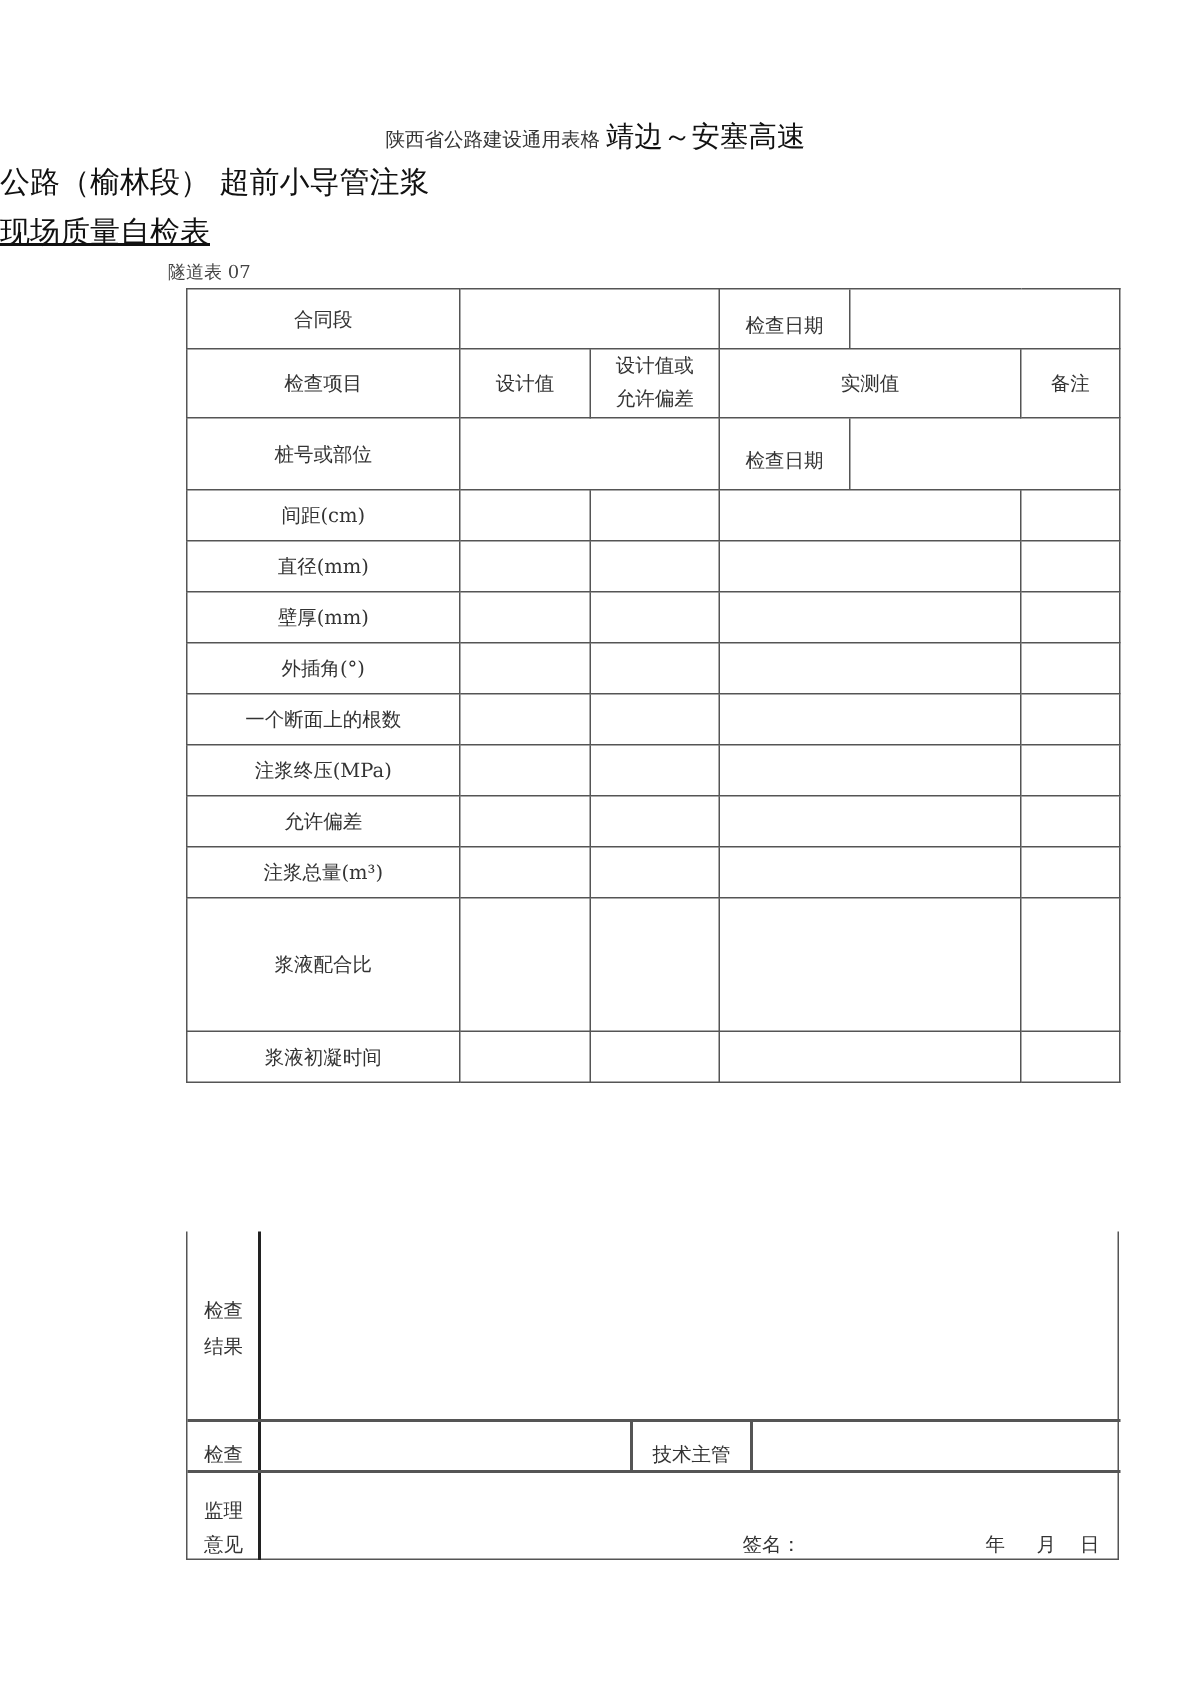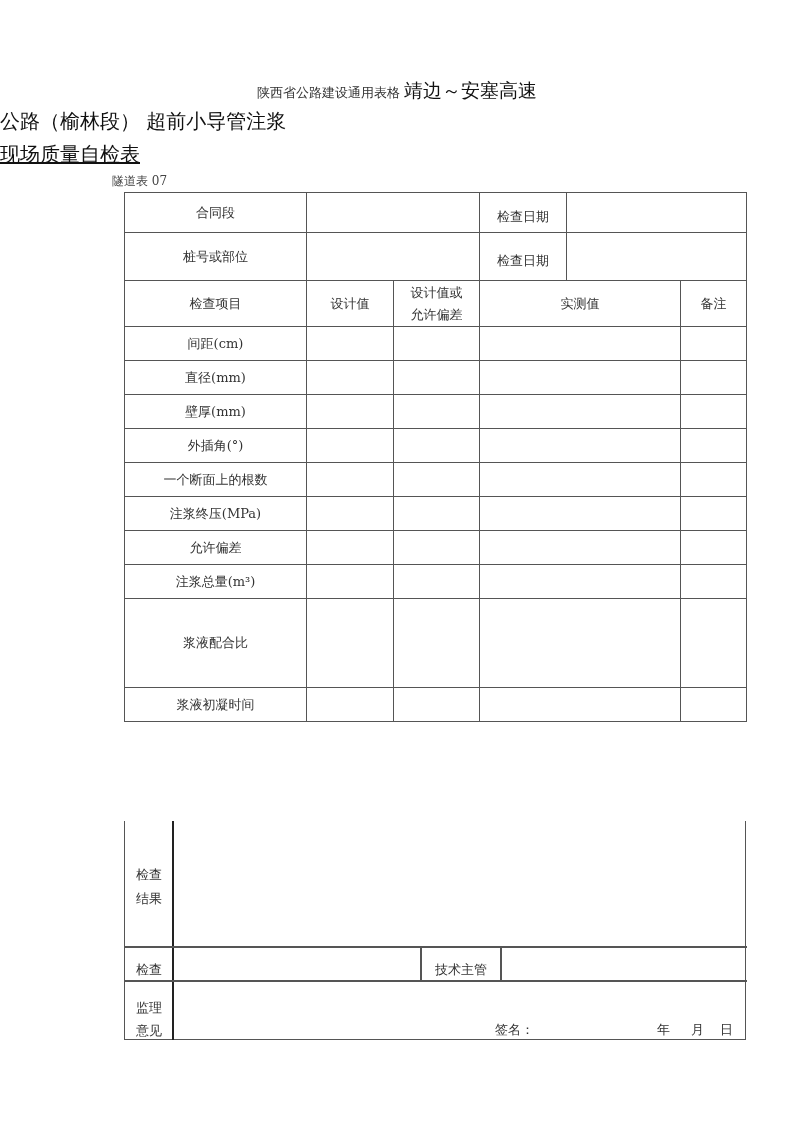--- a/index.html
+++ b/index.html
@@ -47,39 +47,39 @@
       <tr style="height:39px">
     <td>合同段</td>
     <td colspan="2"></td>
     <td colspan="2" style="padding:0;">
       <div style="display:flex;height:39px;">
         <div style="width:87px;border-right:1.5px solid #555;display:flex;align-items:flex-end;justify-content:center;padding-bottom:6px;box-sizing:border-box;">检查日期</div>
         <div style="flex:1;"></div>
       </div>
     </td>
   </tr>
+  <tr style="height:46px">
+    <td>检查项目</td>
+    <td>设计值</td>
+    <td class="wrap2">
+          <div>设计值或</div>
+          <div>允许偏差</div>
+        </td>
+    <td>实测值</td>
+    <td>备注</td>
+  </tr>
   <tr style="height:47px">
     <td>桩号或部位</td>
     <td colspan="2"></td>
     <td colspan="2" style="padding:0;">
       <div style="display:flex;height:47px;">
         <div style="width:87px;border-right:1.5px solid #555;display:flex;align-items:flex-end;justify-content:center;padding-bottom:10px;box-sizing:border-box;">检查日期</div>
         <div style="flex:1;"></div>
       </div>
     </td>
-  </tr>
-  <tr style="height:46px">
-    <td>检查项目</td>
-    <td>设计值</td>
-    <td class="wrap2">
-          <div>设计值或</div>
-          <div>允许偏差</div>
-        </td>
-    <td>实测值</td>
-    <td>备注</td>
   </tr>
   <tr style="height:34px">
     <td>间距(cm)</td>
     <td></td>
     <td></td>
     <td></td>
     <td></td>
   </tr>
   <tr style="height:34px">
     <td>直径(mm)</td>

